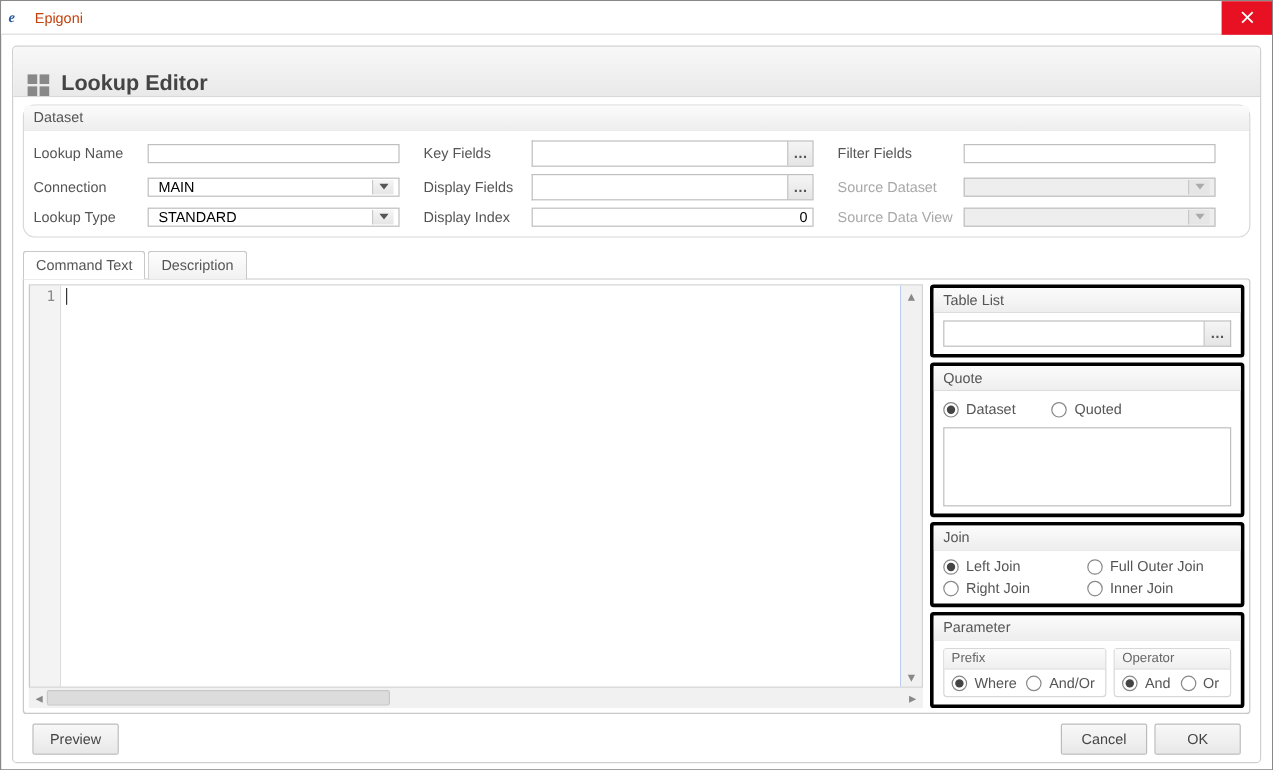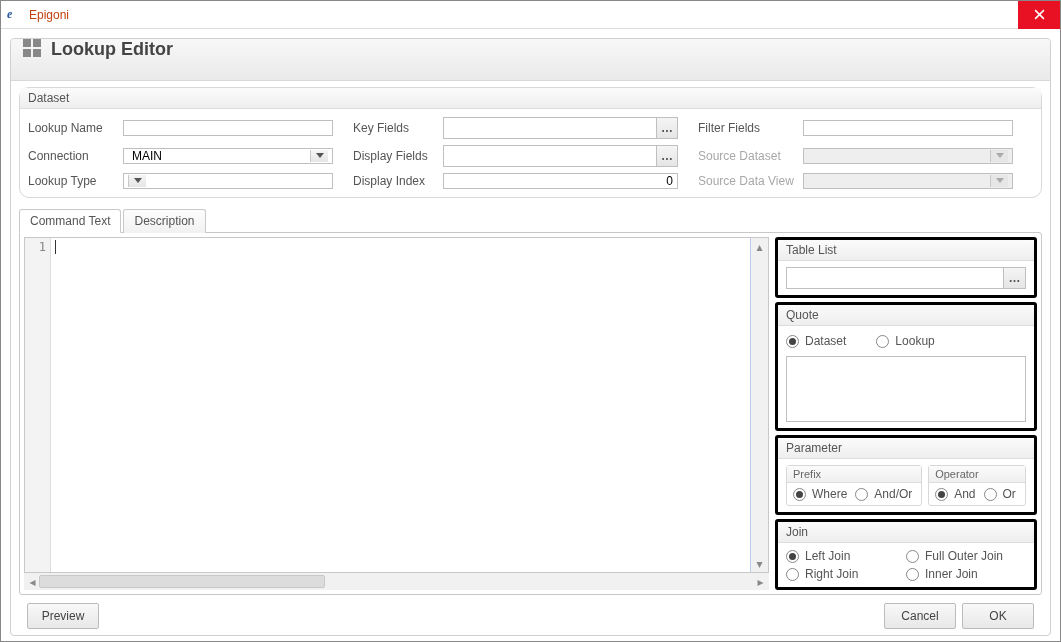--- a/index.html
+++ b/index.html
@@ -5,21 +5,21 @@
   * { box-sizing: border-box; }
   body { margin:0; font-family: "Segoe UI", Tahoma, sans-serif; font-size:12px; color:#444; background:#fff; }
   .window { width:1061px; height:642px; border:1px solid #888; display:flex; flex-direction:column; background:#fff; }
   .titlebar { height:28px; display:flex; align-items:center; padding:0 0 0 6px; background:#fff; border-bottom:1px solid #ddd; }
   .titlebar .app-icon { width:16px; height:16px; margin-right:6px; font-style:italic; color:#2c5aa0; font-weight:bold; font-family: Georgia, serif; }
   .titlebar .title { color:#c2410c; }
   .titlebar .close { margin-left:auto; width:42px; height:28px; background:#e81123; display:flex; align-items:center; justify-content:center; }
   .titlebar .close svg { width:11px; height:11px; }
   .client { flex:1; padding:9px 9px 9px 9px; display:flex; flex-direction:column; }
   .panel-outer { border:1px solid #d0d0d0; border-radius:4px; flex:1; display:flex; flex-direction:column; padding:0 0 6px 0; background:#fff; }
-  .header-bar { height:42px; background:linear-gradient(#f8f8f8,#e9e9e9); border-bottom:1px solid #d8d8d8; border-radius:4px 4px 0 0; display:flex; align-items:flex-start; padding:0 12px; }
+  .header-bar { height:42px; background:linear-gradient(#f8f8f8,#e9e9e9); border-bottom:1px solid #d8d8d8; border-radius:4px 4px 0 0; display:flex; align-items:flex-end; padding:0 12px; }
   .header-bar .grid-icon { width:18px; height:18px; margin-right:10px; display:grid; grid-template-columns:1fr 1fr; gap:2px; }
   .header-bar .grid-icon span { background:#888; }
   .header-bar h1 { margin:0; font-size:18px; font-weight:bold; color:#444; }
   .content { padding:6px 8px 0 8px; flex:1; display:flex; flex-direction:column; }
   
   .grp { border:1px solid #d8d8d8; border-radius:10px; margin-bottom:6px; }
   .grp-title { background:linear-gradient(#fbfbfb,#eeeeee); border-bottom:1px solid #ddd; padding:3px 8px; border-radius:3px 3px 0 0; color:#555; }
   .grp-body { padding:8px; }
   .form-grid { display:grid; grid-template-columns: 95px 210px 20px 90px 235px 20px 105px 210px; row-gap:6px; align-items:center; }
   .form-label { color:#555; }
@@ -137,20 +137,21 @@
                 <input disabled="" value="" style="">
                 <div class="dd">
                     <svg viewBox="0 0 8 6">
                       <path d="M0 0 L4 5 L8 0" fill="#aaa"></path>
                     </svg>
                   </div>
               </div>
 
               <div class="form-label">Lookup Type</div>
               <div class="combo">
+                <input value="STANDARD" style="">
                 <div class="dd">
                     <svg viewBox="0 0 8 6">
                       <path d="M0 0 L4 5 L8 0" fill="#555"></path>
                     </svg>
                   </div>
               </div>
               <div></div>
               <div class="form-label">Display Index</div>
               <input class="txt right" value="0" style="">
               <div></div>
@@ -205,24 +206,48 @@
             <div class="side-grp">
               <div class="hdr">Quote</div>
               <div class="bdy">
                 <div class="radio-row">
                   <div class="radio">
                       <span class="dot sel"></span>
                       <span>Dataset</span>
                     </div>
                   <div class="radio">
                       <span class="dot"></span>
-                      <span>Lookup</span>
+                      <span>Quoted</span>
                     </div>
                 </div>
                 <div class="big-text" style="margin-top:6px;"></div>
+              </div>
+            </div>
+
+            <div class="side-grp">
+              <div class="hdr">Join</div>
+              <div class="bdy">
+                <div class="radio-grid">
+                  <div class="radio">
+                      <span class="dot sel"></span>
+                      <span>Left Join</span>
+                    </div>
+                  <div class="radio">
+                      <span class="dot"></span>
+                      <span>Full Outer Join</span>
+                    </div>
+                  <div class="radio">
+                      <span class="dot"></span>
+                      <span>Right Join</span>
+                    </div>
+                  <div class="radio">
+                      <span class="dot"></span>
+                      <span>Inner Join</span>
+                    </div>
+                </div>
               </div>
             </div>
 
             <div class="side-grp">
               <div class="hdr">Parameter</div>
               <div class="bdy">
                 <div class="param-row">
                   <div class="param-sub" style="flex:1.4">
                     <div class="sub-hdr">Prefix</div>
                     <div class="sub-bdy">
@@ -242,44 +267,20 @@
                       <div class="radio">
                           <span class="dot sel"></span>
                           <span>And</span>
                         </div>
                       <div class="radio">
                           <span class="dot"></span>
                           <span>Or</span>
                         </div>
                     </div>
                   </div>
-                </div>
-              </div>
-            </div>
-
-            <div class="side-grp">
-              <div class="hdr">Join</div>
-              <div class="bdy">
-                <div class="radio-grid">
-                  <div class="radio">
-                      <span class="dot sel"></span>
-                      <span>Left Join</span>
-                    </div>
-                  <div class="radio">
-                      <span class="dot"></span>
-                      <span>Full Outer Join</span>
-                    </div>
-                  <div class="radio">
-                      <span class="dot"></span>
-                      <span>Right Join</span>
-                    </div>
-                  <div class="radio">
-                      <span class="dot"></span>
-                      <span>Inner Join</span>
-                    </div>
                 </div>
               </div>
             </div>
 
           </div>
         </div>
 
         <div class="footer">
           <div class="btn">Preview</div>
           <div class="spacer"></div>

